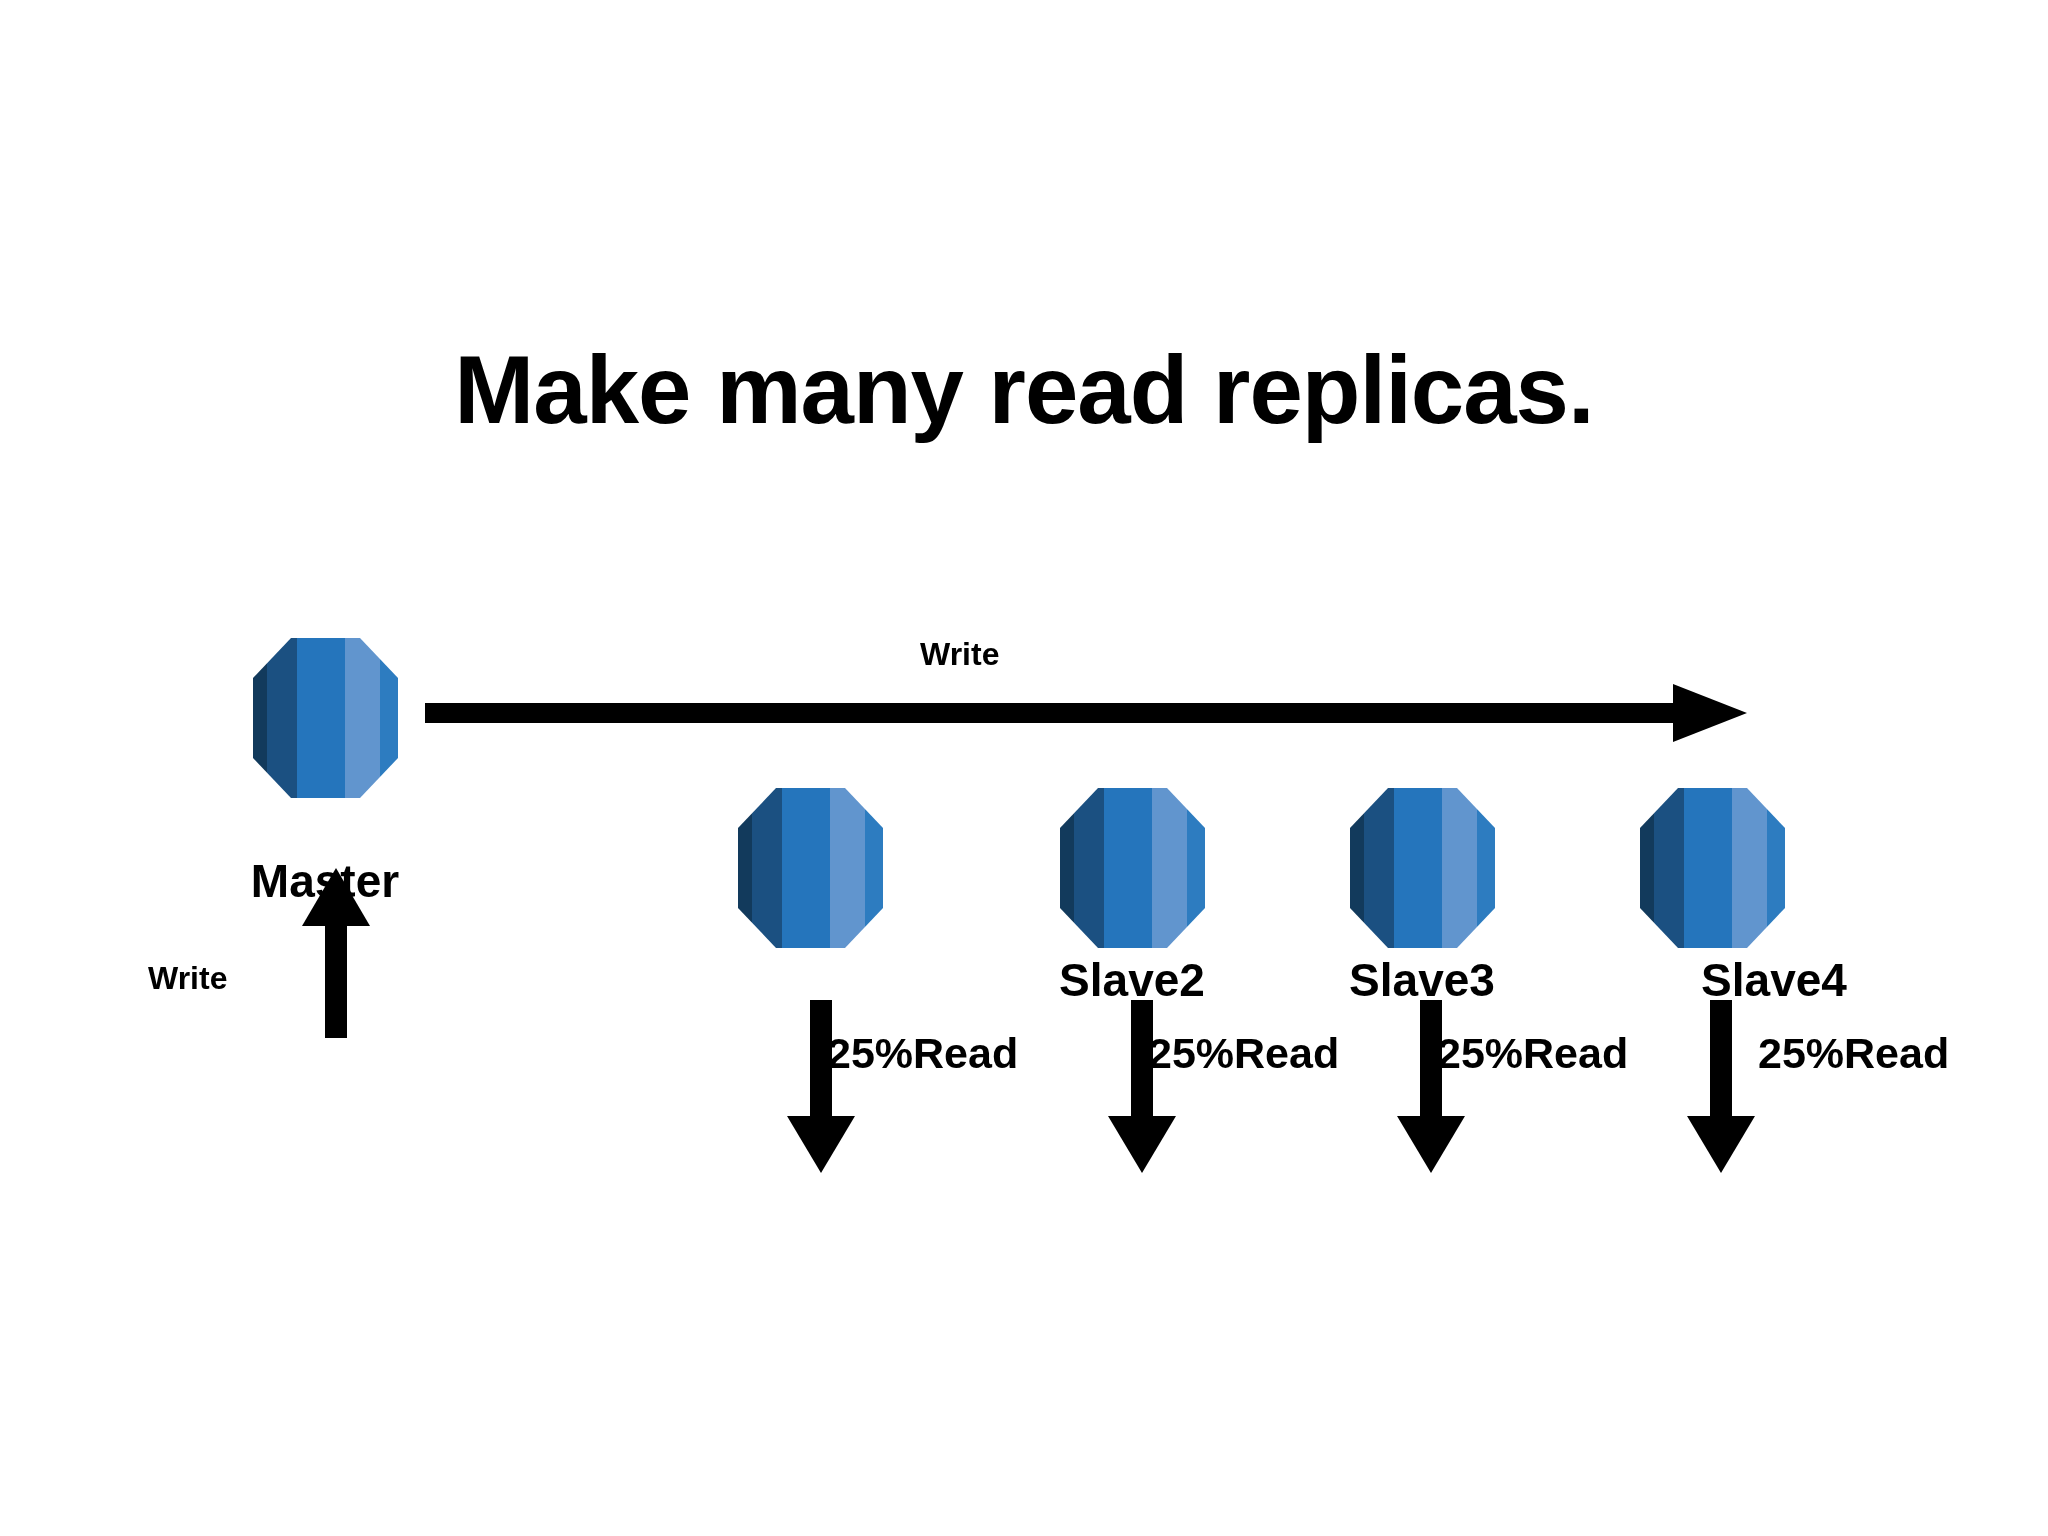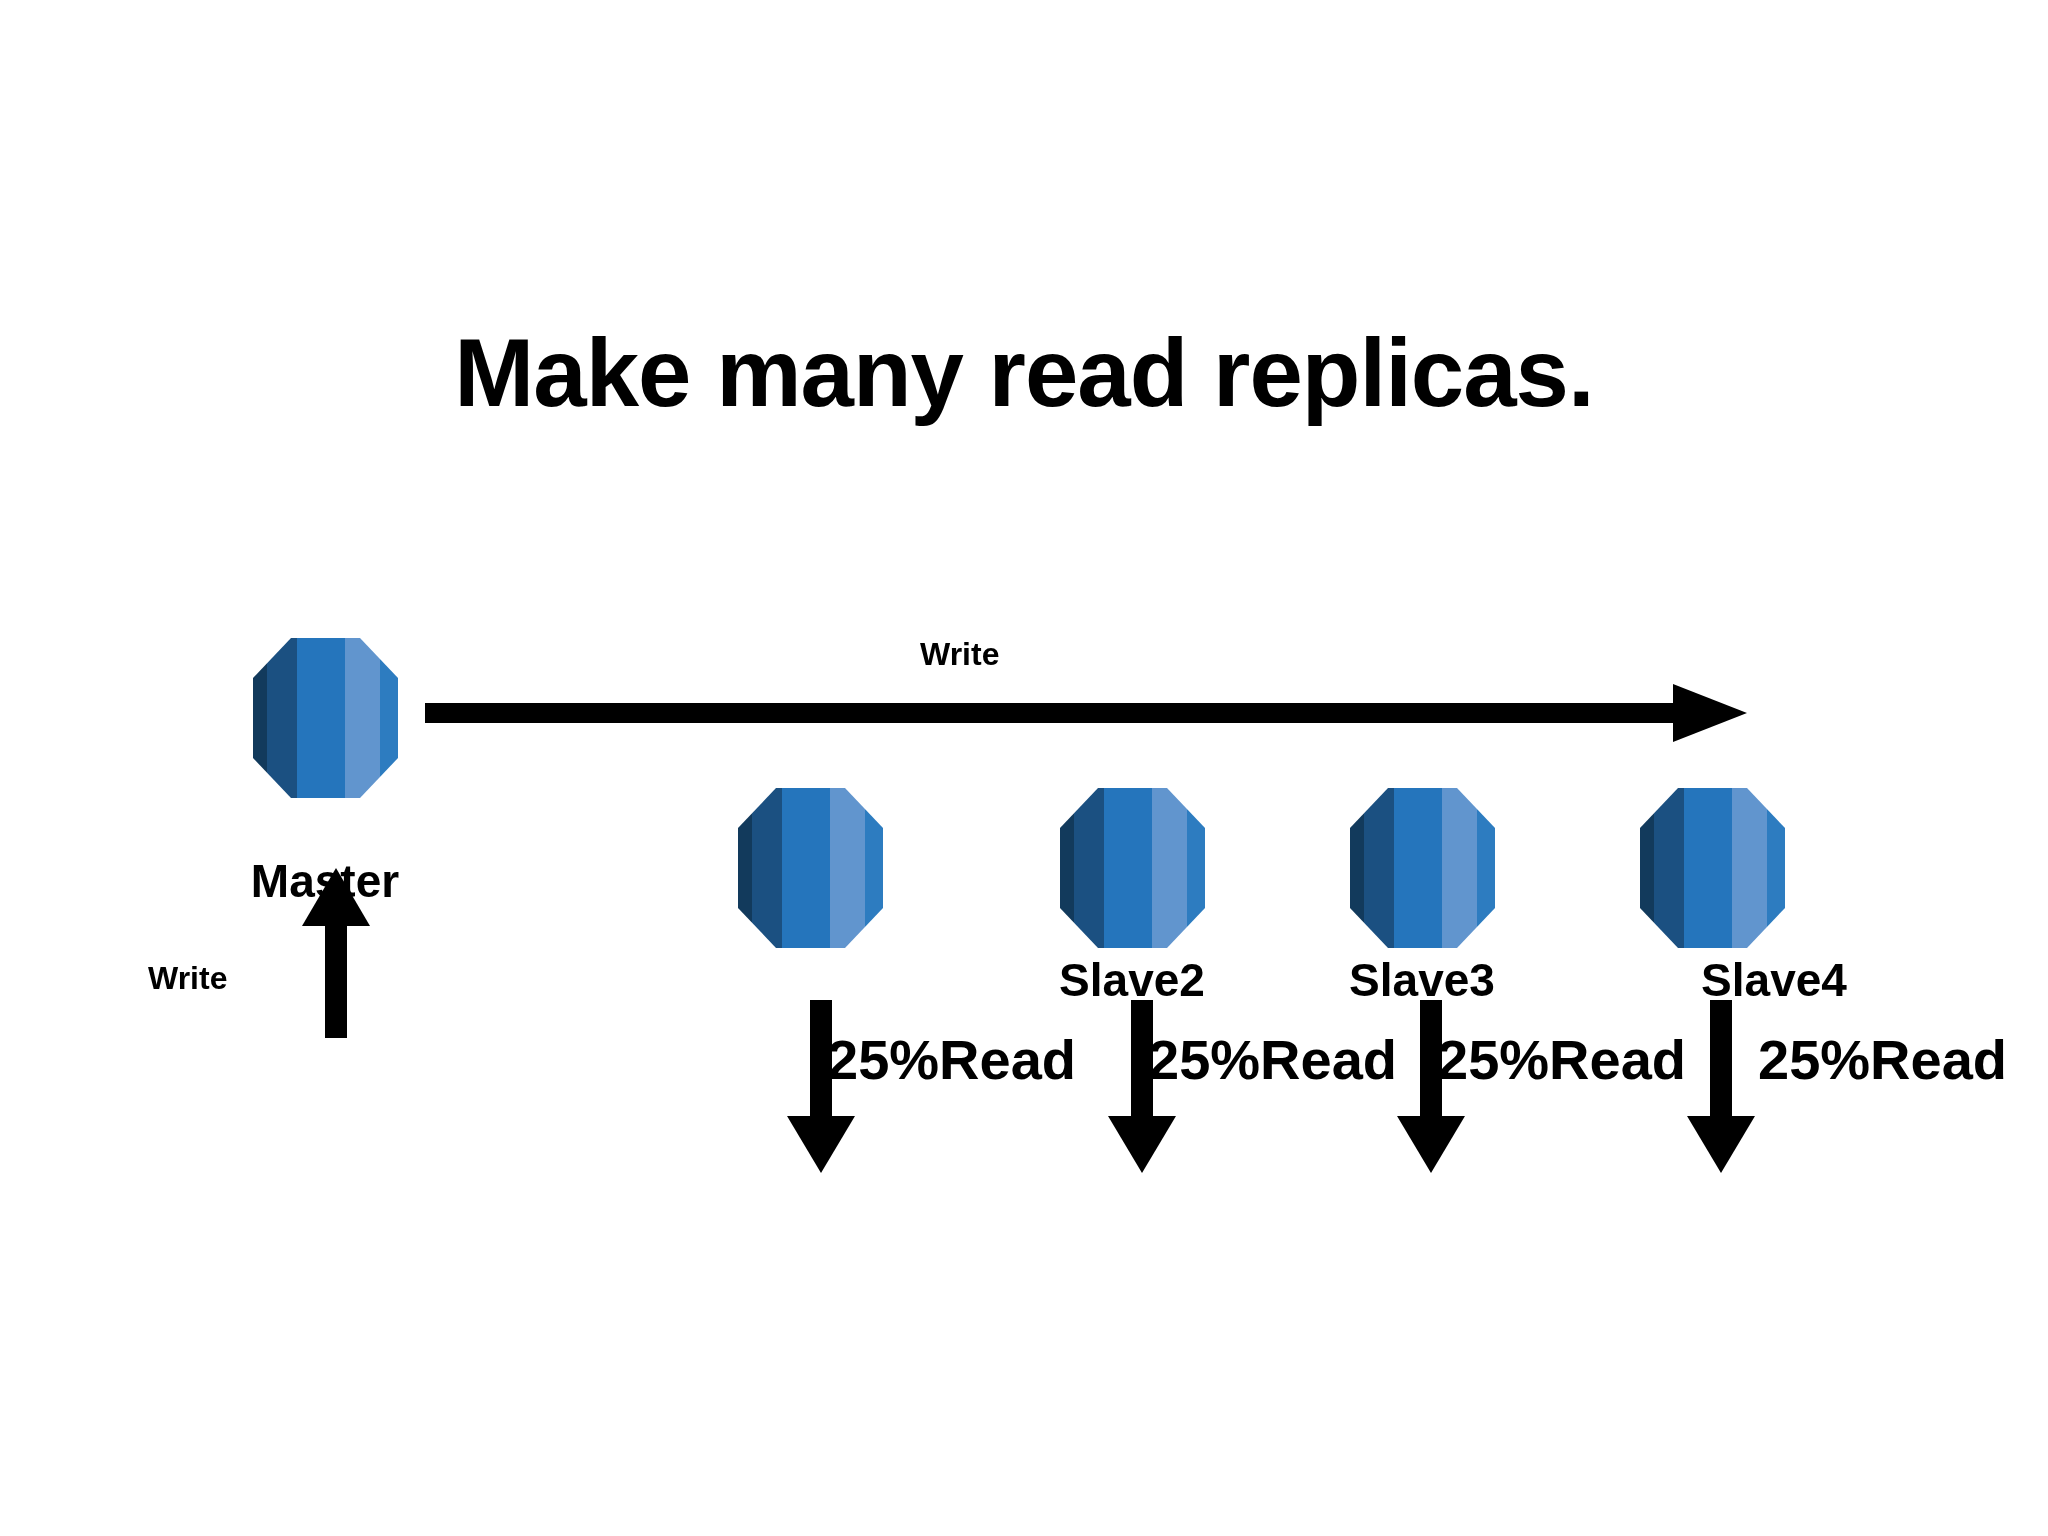--- a/index.html
+++ b/index.html
@@ -16,21 +16,21 @@
     width: 2048px;
     height: 1536px;
     background: #ffffff;
     overflow: hidden;
   }
 
   
   .slide-title {
     position: absolute;
     left: 0;
-    top: 325px;
+    top: 342px;
     width: 2048px;
     text-align: center;
     font-family: "Liberation Sans", sans-serif;
     font-weight: bold;
     font-size: 96px;
     line-height: 1.0;
     letter-spacing: -1px;
     color: #000000;
     white-space: nowrap;
   }
@@ -62,21 +62,21 @@
   .arrow-svg {
     position: absolute;
     display: block;
   }
 
   
   .edge-label {
     position: absolute;
     font-family: "Liberation Sans", sans-serif;
     font-weight: bold;
-    font-size: 56px;
+    font-size: 43px;
     line-height: 1;
     color: #000000;
     white-space: nowrap;
   }
   .edge-label.big {
     font-size: 32px;
     text-align: center;
   }
 </style>
 </head>

